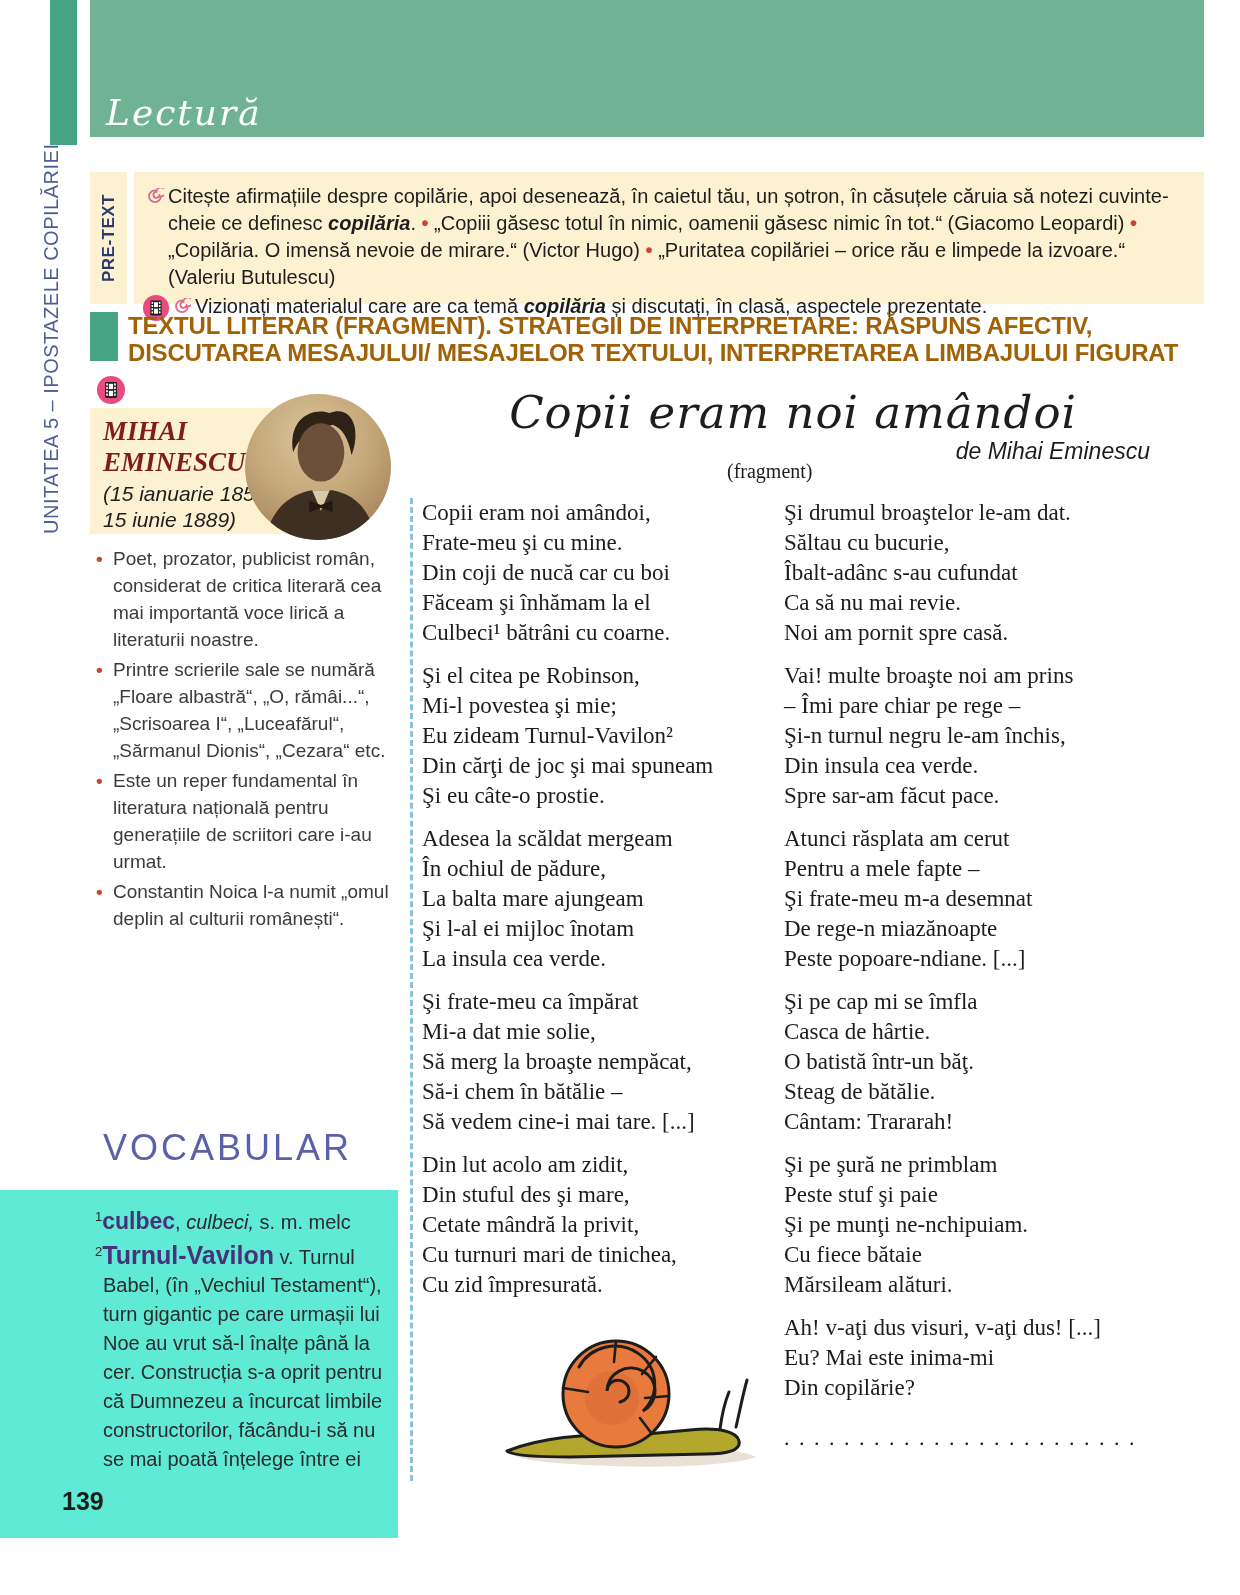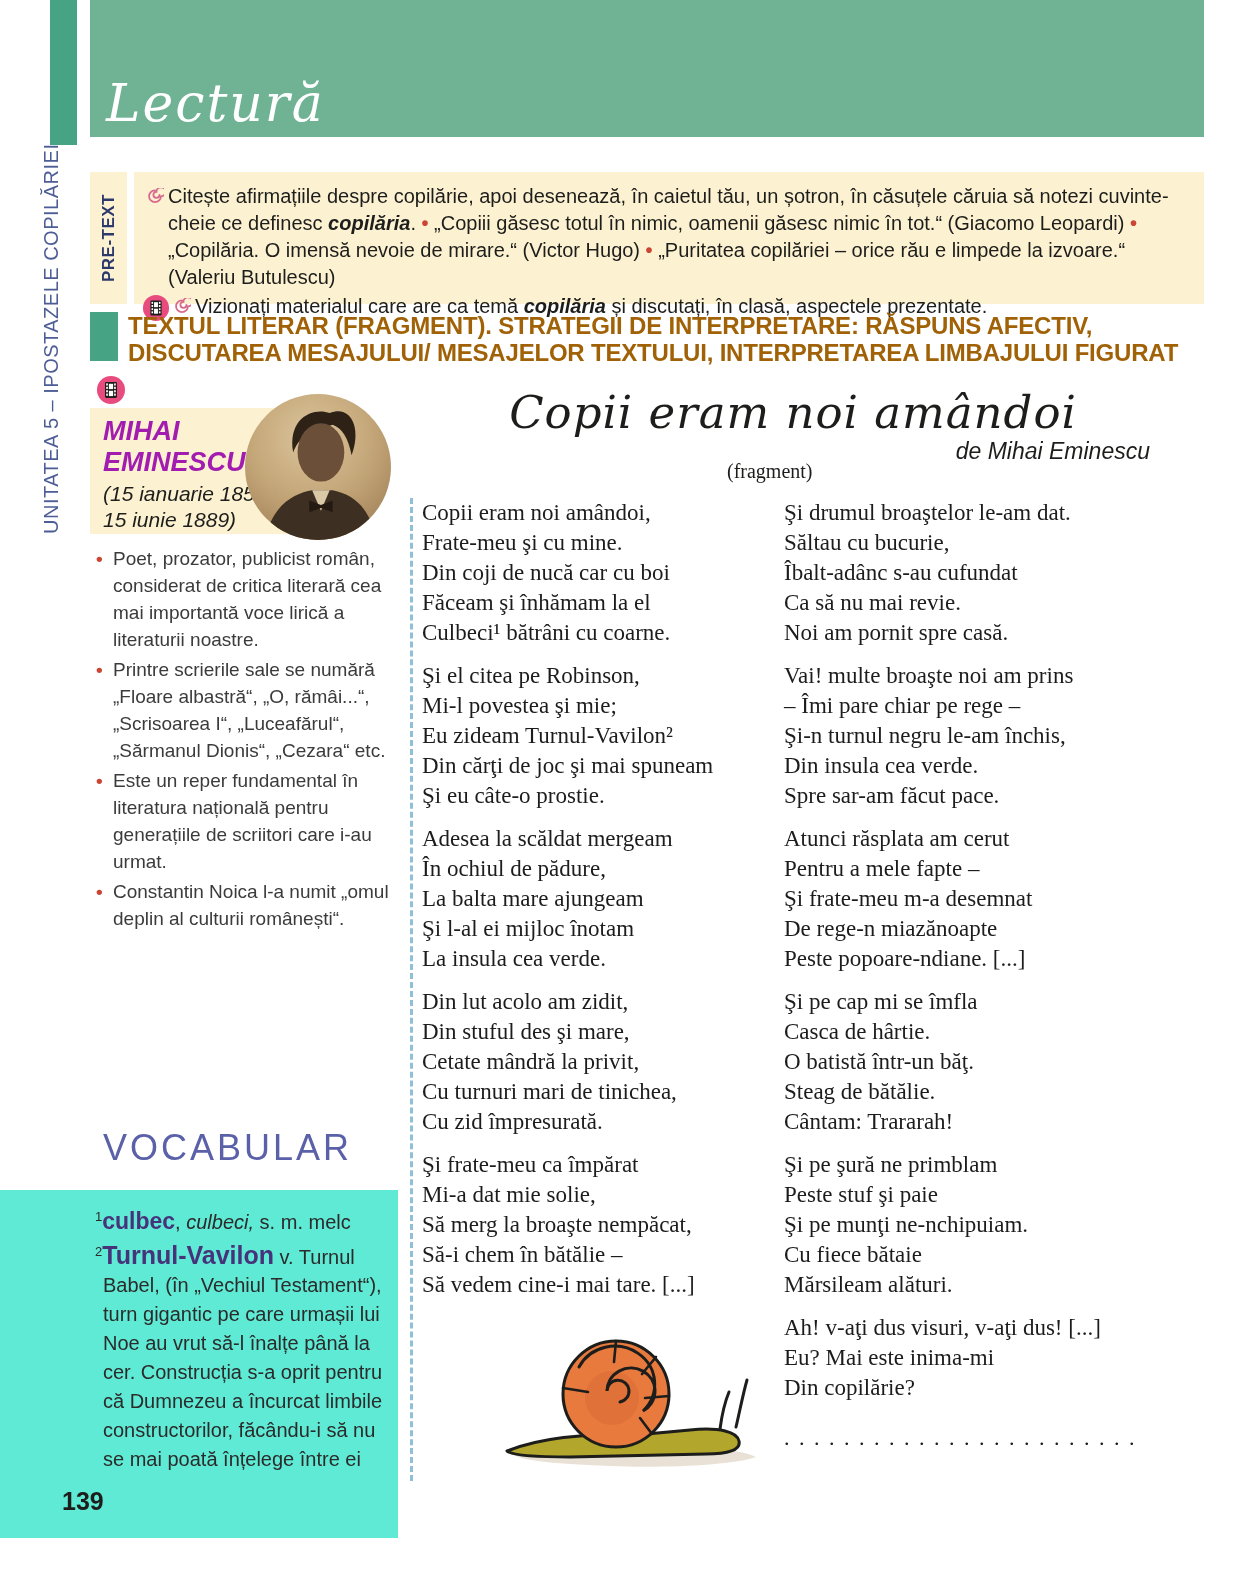--- a/index.html
+++ b/index.html
@@ -12,21 +12,21 @@
   .unit-label{
     position:absolute;left:34px;top:150px;height:378px;width:34px;
     writing-mode:vertical-rl;transform:rotate(180deg);
     display:flex;align-items:center;justify-content:center;
     font-size:20px;letter-spacing:.5px;color:#4d5d96;white-space:nowrap;
   }
   
   .banner{position:absolute;left:90px;top:0;width:1114px;height:137px;background:#6fb394;}
   .banner .script{
     position:absolute;left:16px;bottom:4px;color:#fff;
-    font-family:"DejaVu Serif",serif;font-style:italic;font-size:52px;letter-spacing:2px;
+    font-family:"DejaVu Serif",serif;font-style:italic;font-size:36px;letter-spacing:2px;
   }
   
   .pretext{position:absolute;left:90px;top:172px;width:1114px;height:132px;display:flex;}
   .pretext .label-strip{
     width:37px;background:#fcf2d2;display:flex;align-items:center;justify-content:center;
   }
   .pretext .label-strip span{
     writing-mode:vertical-rl;transform:rotate(180deg);
     font-weight:bold;font-size:17px;color:#2c3a6b;letter-spacing:.5px;
   }
@@ -38,21 +38,21 @@
   .emph{font-style:italic;font-weight:bold;}
   .dot{color:#cc4433;font-weight:bold;}
   
   .section-heading{position:absolute;left:90px;top:312px;width:1114px;display:flex;}
   .section-heading .square{flex:0 0 28px;height:49px;background:#46a383;margin-right:10px;}
   .section-heading .lines{font-weight:bold;font-size:24px;line-height:27px;color:#a16207;letter-spacing:-.2px;}
   .section-heading .lines span{display:block;}
   
   .film-badge{position:absolute;left:96px;top:375px;}
   .bio-box{position:absolute;left:90px;top:408px;width:226px;height:126px;background:#fcf2d2;padding:8px 0 0 13px;box-sizing:border-box;}
-  .bio-name{font-weight:bold;font-style:italic;font-size:27px;line-height:31px;color:#a21caf;}
+  .bio-name{font-weight:bold;font-style:italic;font-size:27px;line-height:31px;color:#7f1d1d;font-family:Liberation Serif, serif;}
   .bio-dates{font-style:italic;font-size:21px;line-height:26px;color:#1d1d1b;margin-top:3px;}
   .portrait{
     position:absolute;left:245px;top:394px;width:146px;height:146px;border-radius:50%;overflow:hidden;
     background:radial-gradient(circle at 45% 30%, #dcc49c 0%, #c5a87a 45%, #97754f 100%);
   }
   .portrait svg{width:100%;height:100%;display:block;}
   .bio-bullets{position:absolute;left:96px;top:545px;width:312px;margin:0;padding:0;list-style:none;}
   .bio-bullets li{
     position:relative;padding-left:17px;font-size:19px;line-height:27px;color:#3b3b3b;margin-bottom:3px;
   }
@@ -199,22 +199,22 @@
 <main class="poem">
   <h1 class="poem-title">Copii eram noi amândoi</h1>
   <div class="poem-byline">de Mihai Eminescu</div>
   <div class="poem-subtitle">(fragment)</div>
 
   <div class="poem-cols">
     <div class="poem-col">
       <p class="stanza">Copii eram noi amândoi,<br>Frate-meu şi cu mine.<br>Din coji de nucă car cu boi<br>Făceam şi înhămam la el<br>Culbeci¹ bătrâni cu coarne.</p>
       <p class="stanza">Şi el citea pe Robinson,<br>Mi-l povestea şi mie;<br>Eu zideam Turnul-Vavilon²<br>Din cărţi de joc şi mai spuneam<br>Şi eu câte-o prostie.</p>
       <p class="stanza">Adesea la scăldat mergeam<br>În ochiul de pădure,<br>La balta mare ajungeam<br>Şi l-al ei mijloc înotam<br>La insula cea verde.</p>
+      <p class="stanza">Şi frate-meu ca împărat<br>Mi-a dat mie solie,<br>Să merg la broaşte nempăcat,<br>Să-i chem în bătălie –<br>Să vedem cine-i mai tare. [...]</p>
       <p class="stanza">Din lut acolo am zidit,<br>Din stuful des şi mare,<br>Cetate mândră la privit,<br>Cu turnuri mari de tinichea,<br>Cu zid împresurată.</p>
-      <p class="stanza">Şi frate-meu ca împărat<br>Mi-a dat mie solie,<br>Să merg la broaşte nempăcat,<br>Să-i chem în bătălie –<br>Să vedem cine-i mai tare. [...]</p>
     </div>
     <div class="poem-col right">
       <p class="stanza">Şi drumul broaştelor le-am dat.<br>Săltau cu bucurie,<br>Îbalt-adânc s-au cufundat<br>Ca să nu mai revie.<br>Noi am pornit spre casă.</p>
       <p class="stanza">Vai! multe broaşte noi am prins<br>– Îmi pare chiar pe rege –<br>Şi-n turnul negru le-am închis,<br>Din insula cea verde.<br>Spre sar-am făcut pace.</p>
       <p class="stanza">Atunci răsplata am cerut<br>Pentru a mele fapte –<br>Şi frate-meu m-a desemnat<br>De rege-n miazănoapte<br>Peste popoare-ndiane. [...]</p>
       <p class="stanza">Şi pe cap mi se îmfla<br>Casca de hârtie.<br>O batistă într-un băţ.<br>Steag de bătălie.<br>Cântam: Trararah!</p>
       <p class="stanza">Şi pe şură ne primblam<br>Peste stuf şi paie<br>Şi pe munţi ne-nchipuiam.<br>Cu fiece bătaie<br>Mărsileam alături.</p>
       <p class="stanza">Ah! v-aţi dus visuri, v-aţi dus! [...]<br>Eu? Mai este inima-mi<br>Din copilărie?</p>
       <div class="ellipsis">. . . . . . . . . . . . . . . . . . . . . . . .</div>
     </div>

